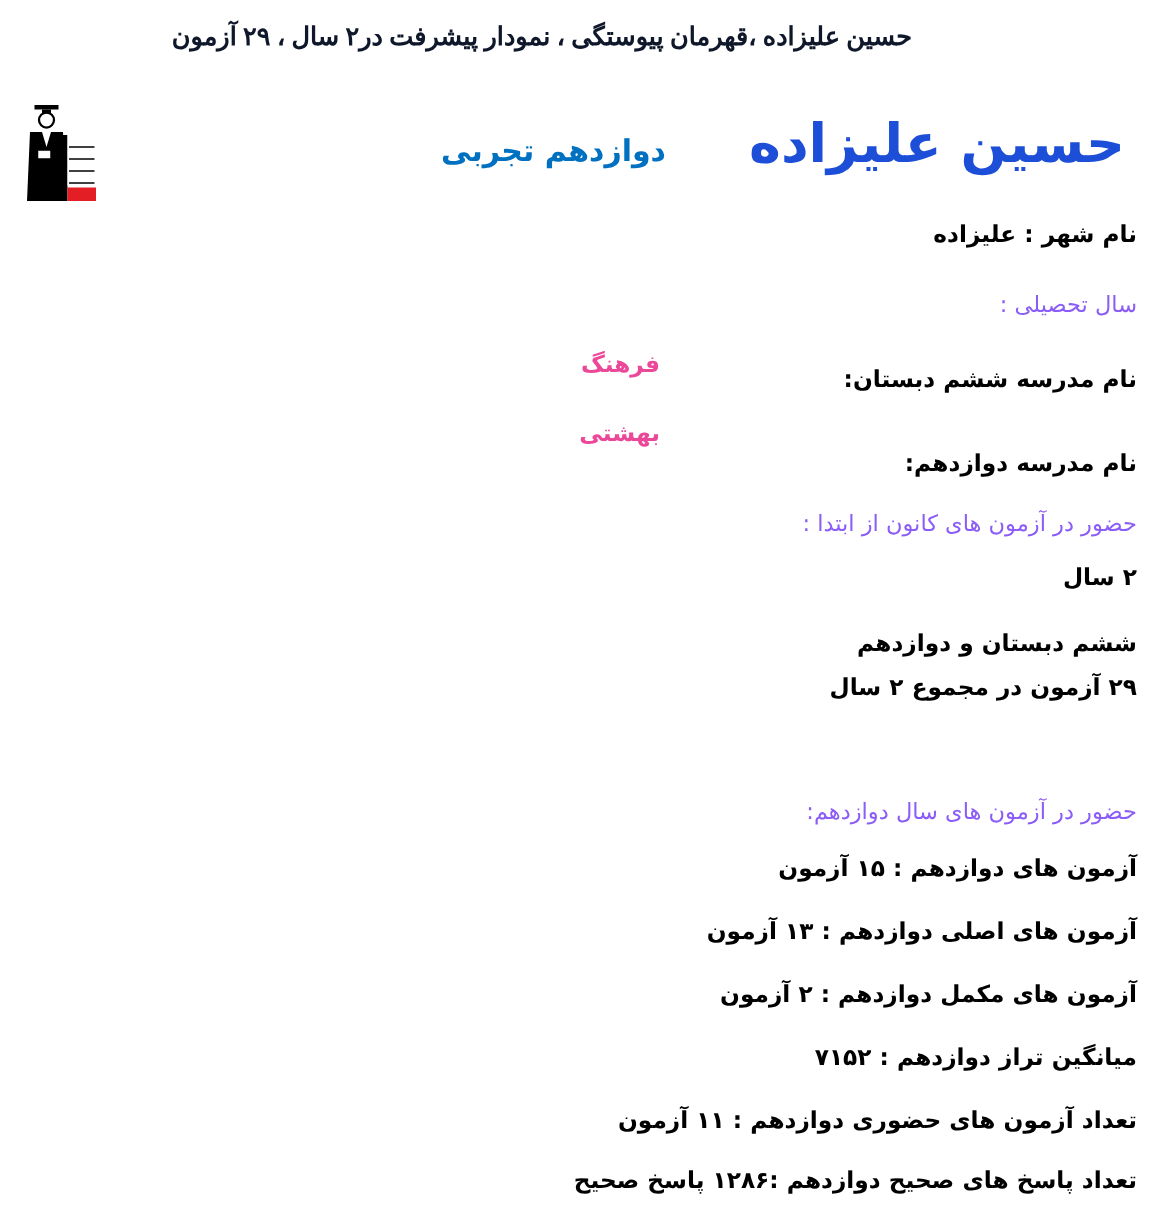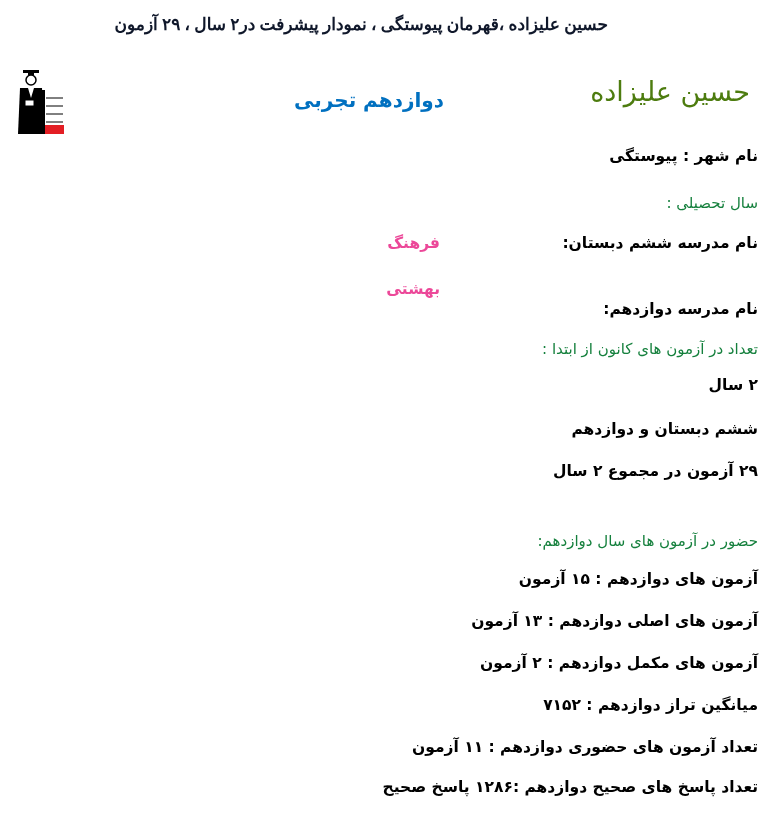--- a/index.html
+++ b/index.html
@@ -9,30 +9,30 @@
     }
     .rtl { direction: rtl; unicode-bidi: plaintext; }
     .abs { position: absolute; white-space: nowrap; }
     .top-title {
       top: 14px; right: 172px; color: #0f172a; font-weight: bold; font-size: 17px; font-family: Liberation Serif, serif;
     }
     .logo {
       left: 17px; top: 68px; width: 48px; height: 68px;
     }
     .name {
-      top: 76px; right: 30px; color: #4d7c0f; font-weight: normal; font-size: 27px;
+      top: 76px; right: 30px; color: #1d4ed8; font-weight: bold; font-size: 36px;
     }
     .grade {
       top: 88px; right: 336px; color: #0070c0; font-weight: bold; font-size: 20px;
     }
     .line {
       right: 22px; color: #000; font-weight: bold; font-size: 15.5px;
     }
     .red-label {
-      right: 22px; color: #15803d; font-size: 15px; font-weight: normal;
+      right: 22px; color: #8b5cf6; font-size: 15px; font-weight: normal;
     }
     .school-val {
       color: #ec4899; font-weight: bold; font-size: 15.5px;
     }
   </style>
 </head>
 <body>
 
 <div class="abs rtl top-title">حسین علیزاده ،قهرمان پیوستگی ، نمودار پیشرفت در۲ سال ، ۲۹ آزمون</div>
 
@@ -54,33 +54,33 @@
     <line x1="29" y1="38" x2="46" y2="38" stroke="#000" stroke-width="1"></line>
     <line x1="29" y1="46" x2="46" y2="46" stroke="#000" stroke-width="1"></line>
     <line x1="29" y1="54" x2="46" y2="54" stroke="#000" stroke-width="1"></line>
     <rect x="28" y="57" width="19" height="9" fill="#e31e24"></rect>
   </svg>
 </div>
 
 <div class="abs rtl name">حسین علیزاده</div>
 <div class="abs rtl grade">دوازدهم تجربی</div>
 
-<div class="abs rtl line" style="top:147px;">نام شهر : پیوستگی</div>
+<div class="abs rtl line" style="top:147px;">نام شهر : علیزاده</div>
 <div class="abs rtl red-label" style="top:194px;">سال تحصیلی :</div>
 
-<div class="abs rtl line" style="top:234px;">نام مدرسه ششم دبستان:</div>
+<div class="abs rtl line" style="top:244px;">نام مدرسه ششم دبستان:</div>
 <div class="abs rtl school-val" style="top:234px; right:340px;">فرهنگ</div>
 
 <div class="abs rtl line" style="top:280px;margin-top:20px;">نام مدرسه دوازدهم:</div>
 <div class="abs rtl school-val" style="top:280px; right:340px;">بهشتی</div>
 
-<div class="abs rtl red-label" style="top:340px;">تعداد در آزمون های کانون از ابتدا :</div>
+<div class="abs rtl red-label" style="top:340px;">حضور در آزمون های کانون از ابتدا :</div>
 <div class="abs rtl line" style="top:376px;">۲ سال</div>
 <div class="abs rtl line" style="top:420px;">ششم دبستان و دوازدهم</div>
-<div class="abs rtl line" style="top:462px;">۲۹ آزمون در مجموع ۲ سال</div>
+<div class="abs rtl line" style="top:449px;">۲۹ آزمون در مجموع ۲ سال</div>
 
 <div class="abs rtl red-label" style="top:532px;">حضور در آزمون های سال دوازدهم:</div>
 <div class="abs rtl line" style="top:570px;">آزمون های دوازدهم : ۱۵ آزمون</div>
 <div class="abs rtl line" style="top:612px;">آزمون های اصلی دوازدهم : ۱۳ آزمون</div>
 <div class="abs rtl line" style="top:654px;">آزمون های مکمل دوازدهم : ۲ آزمون</div>
 <div class="abs rtl line" style="top:696px;">میانگین تراز دوازدهم : ۷۱۵۲</div>
 <div class="abs rtl line" style="top:738px;">تعداد آزمون های حضوری دوازدهم : ۱۱ آزمون</div>
 <div class="abs rtl line" style="top:778px;">تعداد پاسخ های صحیح دوازدهم :۱۲۸۶ پاسخ صحیح</div>
 
 </body></html>

